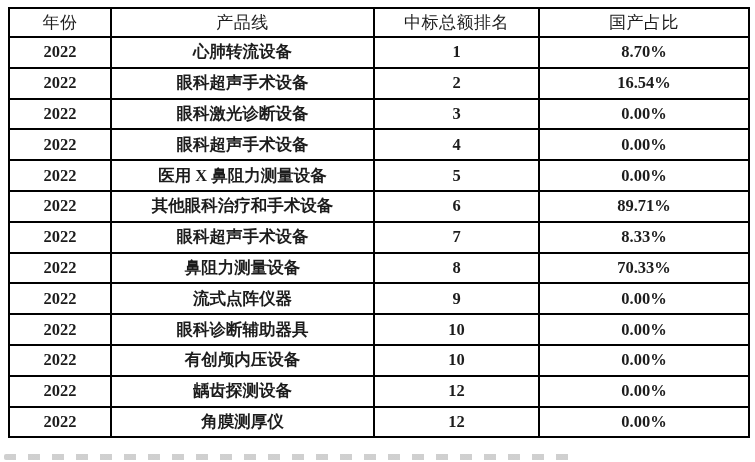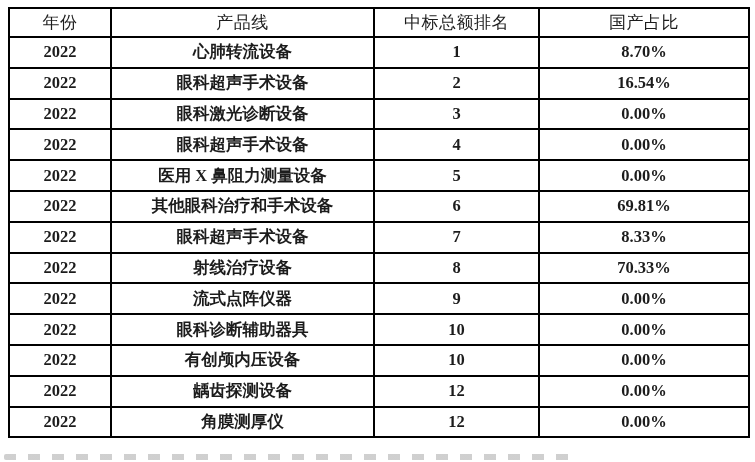--- a/index.html
+++ b/index.html
@@ -104,31 +104,31 @@
       <tr>
         <td>2022</td>
         <td>医用 X 鼻阻力测量设备</td>
         <td>5</td>
         <td>0.00%</td>
       </tr>
       <tr>
         <td>2022</td>
         <td>其他眼科治疗和手术设备</td>
         <td>6</td>
-        <td>69.81%</td>
+        <td>89.71%</td>
       </tr>
       <tr>
         <td>2022</td>
         <td>眼科超声手术设备</td>
         <td>7</td>
         <td>8.33%</td>
       </tr>
       <tr>
         <td>2022</td>
-        <td>射线治疗设备</td>
+        <td>鼻阻力测量设备</td>
         <td>8</td>
         <td>70.33%</td>
       </tr>
       <tr>
         <td>2022</td>
         <td>流式点阵仪器</td>
         <td>9</td>
         <td>0.00%</td>
       </tr>
       <tr>

